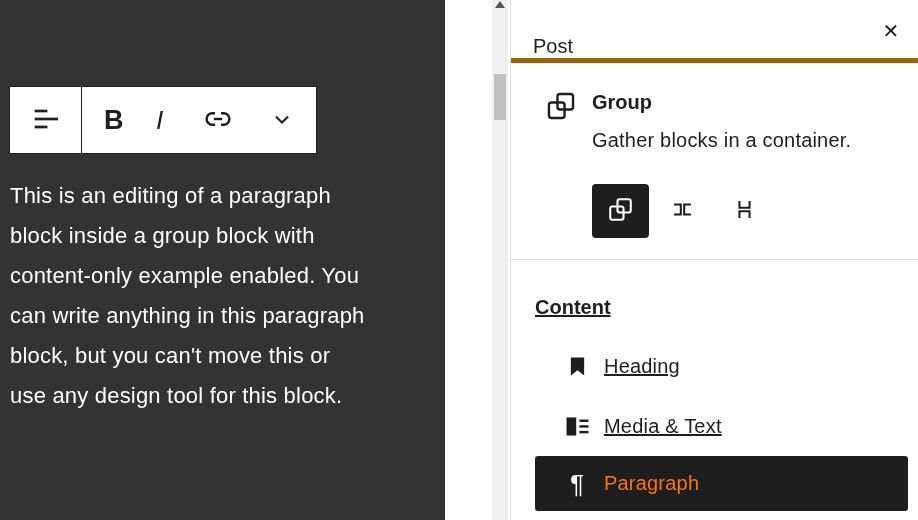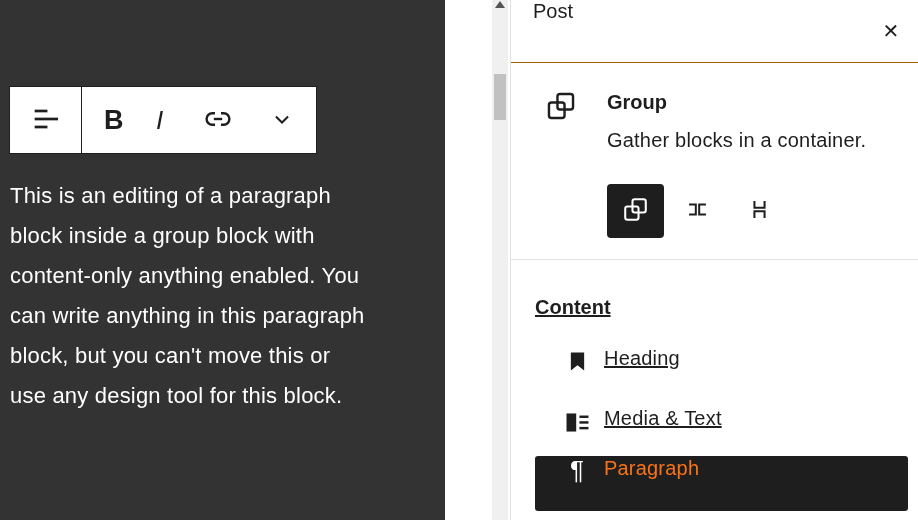--- a/index.html
+++ b/index.html
@@ -25,43 +25,43 @@
     color:#ffffff;font-size:22px;line-height:40px;white-space:nowrap;letter-spacing:.2px;
   }
 
   
   .scrollbar{position:absolute;left:492px;top:0;width:16px;height:520px;background:#f0f0f0;}
   .scroll-arrow-up{width:0;height:0;margin:1px auto 0;border-left:5px solid transparent;border-right:5px solid transparent;border-bottom:7px solid #555555;}
   .scroll-thumb{position:absolute;left:2px;top:74px;width:12px;height:46px;background:#c1c1c1;}
 
   
   .sidebar{position:absolute;left:510px;top:0;width:408px;height:520px;background:#fff;border-left:1px solid #e0e0e0;}
-  .tabs-bar{position:relative;height:63px;border-bottom:1px solid #a16207;display:flex;align-items:flex-start;}
+  .tabs-bar{position:relative;height:63px;border-bottom:5px solid #a16207;display:flex;align-items:flex-end;}
   .tab{position:relative;display:flex;align-items:center;justify-content:center;
        font-size:20px;color:#1e1e1e;background:none;border:none;cursor:pointer;padding:0;}
   .tab-post{width:84px;}
   .tab-block{width:93px;}
   .tab-underline{position:absolute;left:0;right:0;bottom:-1px;height:4px;background:#007cba;}
   .close-btn{position:absolute;right:8px;top:12px;width:38px;height:38px;background:none;border:none;cursor:pointer;
              display:flex;align-items:center;justify-content:center;font-size:20px;color:#1e1e1e;}
 
-  .block-card{display:flex;gap:29px;padding:25px 24px 0 33px;}
+  .block-card{display:flex;gap:14px;padding:25px 24px 0 33px;}
   .card-icon{flex:none;margin-top:1px;}
   .card-title{font-size:20px;font-weight:700;margin-top:3px;}
   .card-desc{font-size:20px;margin-top:15px;letter-spacing:.2px;}
   .variations{display:flex;gap:5px;margin-top:32px;}
   .variation{width:57px;height:54px;border:none;background:transparent;border-radius:4px;
              display:flex;align-items:center;justify-content:center;cursor:pointer;padding:0;}
   .variation.active{background:#1e1e1e;}
 
   .section-divider{height:1px;background:#e0e0e0;margin-top:21px;}
 
   .content-section{padding:36px 10px 0 24px;text-decoration:underline;}
   .content-heading{font-size:20px;font-weight:700;}
-  .content-row{display:flex;align-items:flex-start;height:40px;padding-left:26px;cursor:pointer;background:transparent;border:none;width:100%;text-align:left;}
+  .content-row{display:flex;align-items:center;height:40px;padding-left:26px;cursor:pointer;background:transparent;border:none;width:100%;text-align:left;}
   .content-row .row-icon{width:32px;flex:none;display:flex;align-items:center;justify-content:center;}
   .content-row .row-label{margin-left:11px;font-size:20px;color:#1e1e1e;letter-spacing:.2px;}
   .row-heading{margin-top:27px;}
   .row-media{margin-top:20px;}
   .row-paragraph{margin-top:10px;height:55px;background:#1e1e1e;border-radius:3px;}
   .row-paragraph .row-label{color:#f97316;}
   .pilcrow{color:#ffffff;font-size:26px;line-height:1;}
 </style>
 </head>
 <body>
@@ -102,21 +102,21 @@
               <path d="M6.8 9.8 L12 15 L17.2 9.8"></path>
             </svg>
           </span>
         </button>
       </div>
     </div>
 
     <div class="canvas-paragraph">
       <div class="pline">This is an editing of a paragraph</div>
       <div class="pline">block inside a group block with</div>
-      <div class="pline">content-only anything enabled. You</div>
+      <div class="pline">content-only example enabled. You</div>
       <div class="pline">can write anything in this paragraph</div>
       <div class="pline">block, but you can't move this or</div>
       <div class="pline">use any design tool for this block.</div>
     </div>
   </div>
 
   <div class="scrollbar">
     <div class="scroll-arrow-up"></div>
     <div class="scroll-thumb"></div>
   </div>

